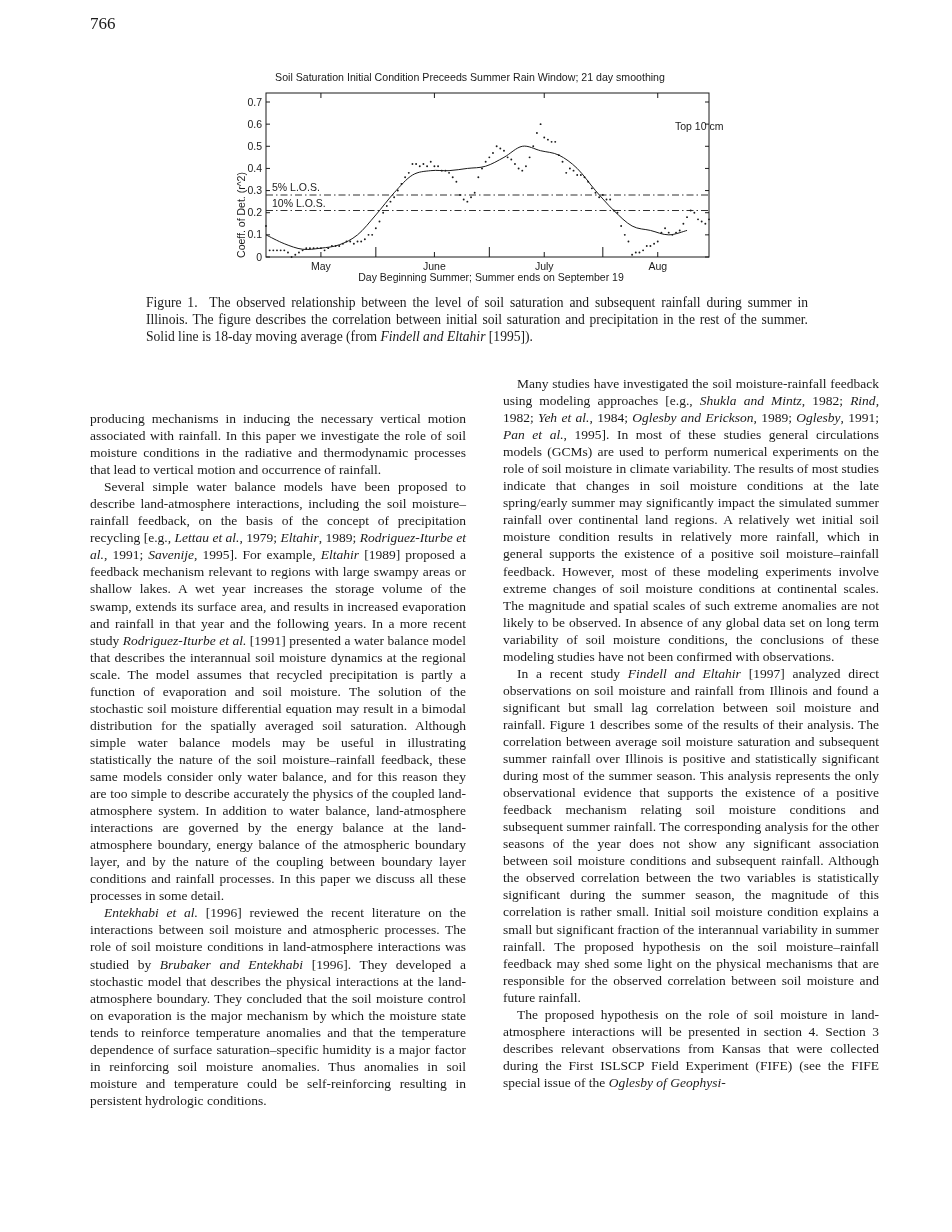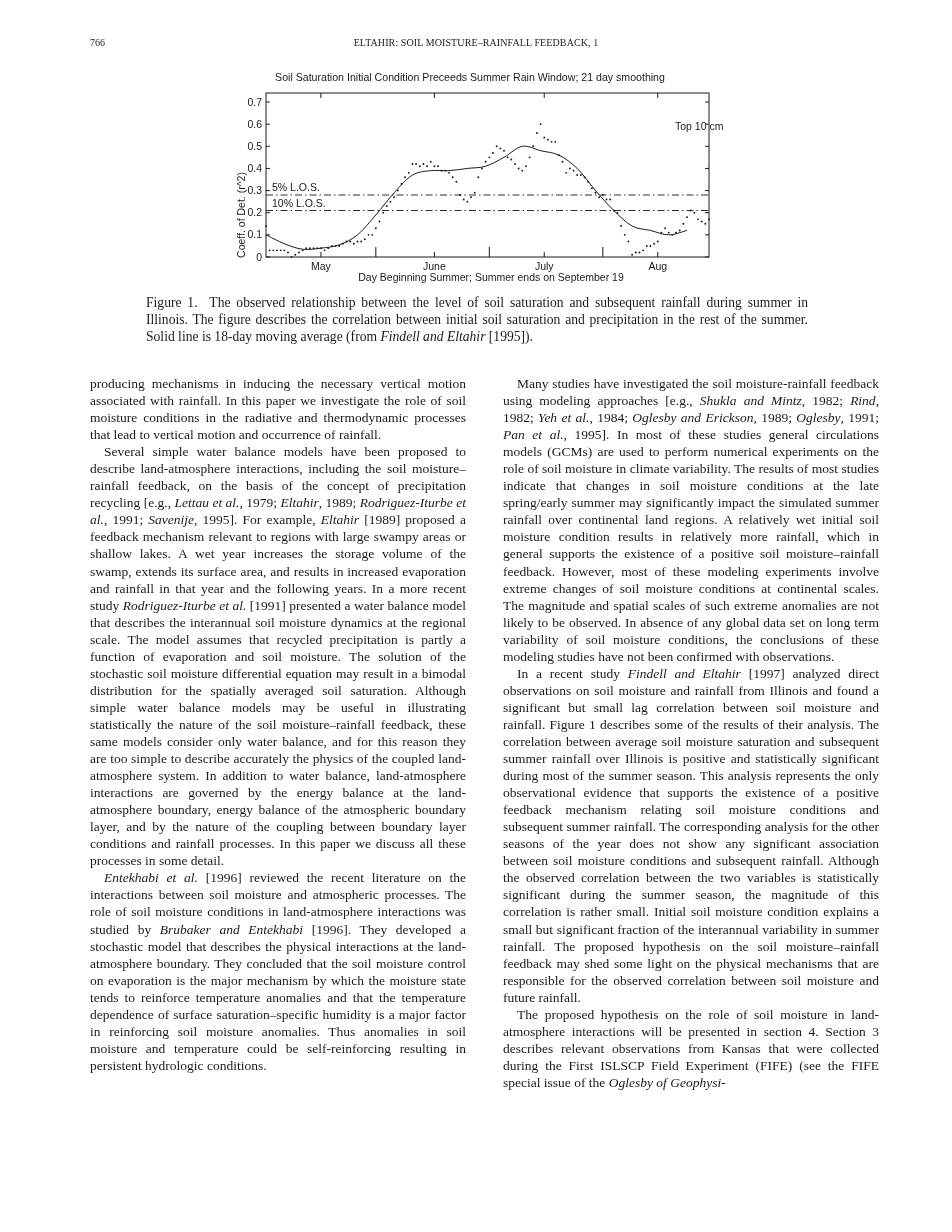--- a/index.html
+++ b/index.html
@@ -1,38 +1,37 @@
 <!DOCTYPE html>
 <html><head>
 <meta charset="utf-8">
 <style>
   html, body { margin: 0; padding: 0; background: #ffffff; }
   body { width: 952px; height: 1232px; position: relative; overflow: hidden;
          font-family: "Liberation Serif", "DejaVu Serif", serif; color: #1a1a1a; }
-  .running-head { position: absolute; top: 37px; left: 90px; width: 772px; height: 18px; font-size: 10px; }
+  .running-head { position: absolute; top: 14px; left: 90px; width: 772px; height: 18px; font-size: 17px; }
   .running-head .page-num { position: absolute; left: 0; top: 0; }
   .running-head .title { position: absolute; left: 0; right: 0; top: 0; text-align: center; letter-spacing: 0.1px; }
   .figure { position: absolute; left: 225px; top: 68px; width: 500px; height: 220px; }
   .figure svg { position: absolute; left: 0; top: 0; }
   .caption { position: absolute; left: 146px; top: 294px; width: 662px; font-size: 13.6px; line-height: 17px; text-align: justify; }
   .caption .fig-label { font-weight: normal; }
   .col { position: absolute; top: 375px; width: 376px; font-size: 13.5px; line-height: 17.05px; text-align: justify; hyphens: none; }
   .col.left { left: 90px; }
   .col.right { left: 503px; }
   .col p { margin: 0; text-indent: 14px; }
-  .col p.noindent { text-indent: 0; }
+  .col p.noindent { text-indent: 0; margin-top: 35px; }
   .col em { font-style: italic; }
   .sans { font-family: "Liberation Sans", "DejaVu Sans", sans-serif; }
 </style>
 </head>
 <body>
 
 <div class="running-head">
   <span class="page-num">766</span>
-  <span class="title">ELTAHIR: SOIL MOISTURE–RAINFALL FEEDBACK, 1</span>
 </div>
 
 <div class="figure">
   <svg id="chart" width="500" height="220" viewBox="0 0 500 220">
     <text class="sans" x="245" y="13" font-size="10.6" text-anchor="middle" fill="#1a1a1a">Soil Saturation Initial Condition Preceeds Summer Rain Window; 21 day smoothing</text>
     <g id="frame">
         <rect x="41" y="25" width="443" height="164" fill="none" stroke="#1a1a1a" stroke-width="1"></rect>
       </g>
     <g id="yticks">
         <line x1="41" x2="45" y1="189" y2="189" stroke="#1a1a1a"></line>

